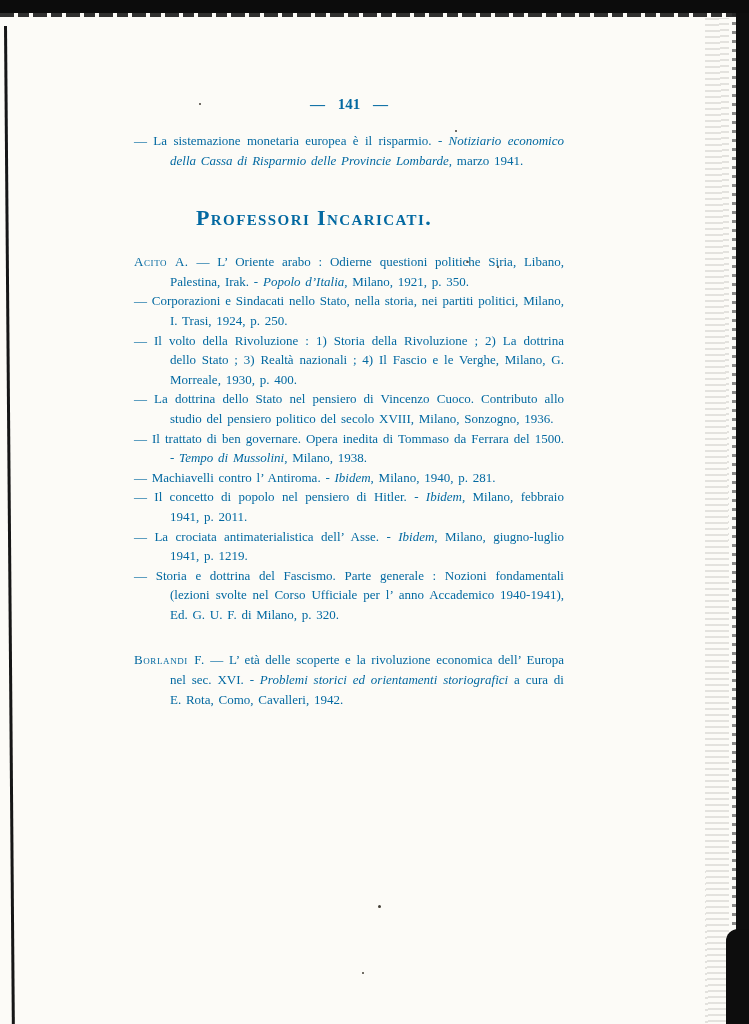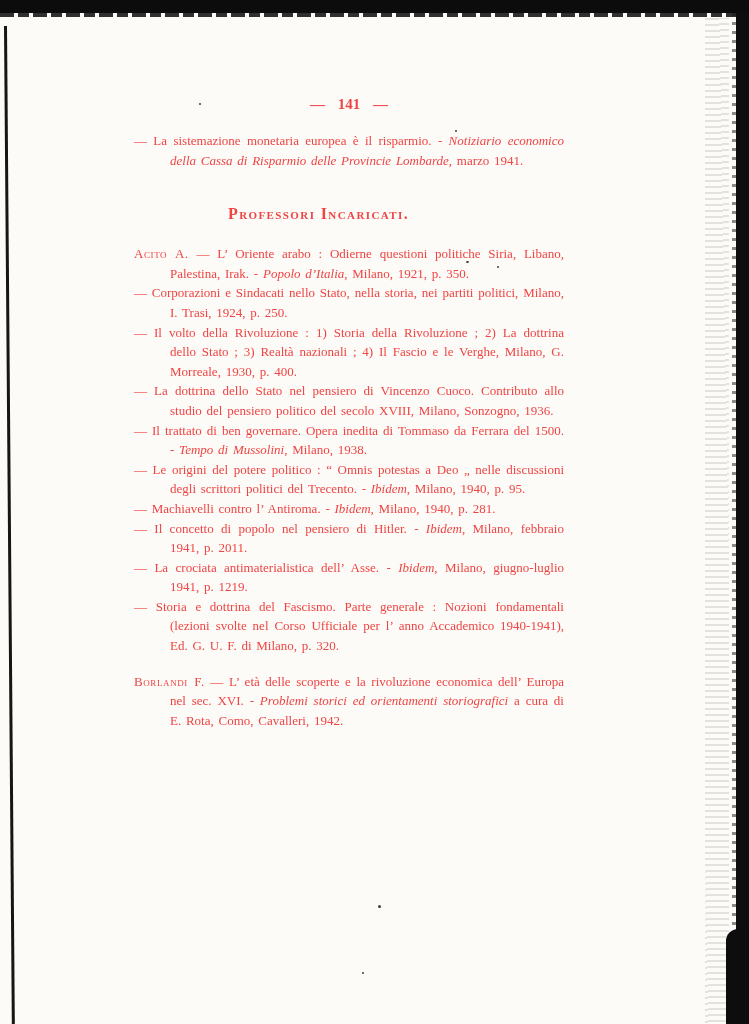--- a/index.html
+++ b/index.html
@@ -3,21 +3,21 @@
 <meta charset="utf-8">
 <style>
   html, body { margin: 0; padding: 0; background: #e8e8e8; }
   .page {
     position: relative;
     width: 749px;
     height: 1024px;
     background: #fcfbf7;
     overflow: hidden;
     font-family: "Liberation Serif", "DejaVu Serif", serif;
-    color: #ef4444;
+    color: #0369a1;
   }
 
   
   .scan-top {
     position: absolute; top: 0; left: 0; right: 0; height: 13px;
     background: #0c0c0c; z-index: 5;
   }
   .scan-top::after {
     content: ""; position: absolute; top: 13px; left: 0; right: 0; height: 4px;
     background: repeating-linear-gradient(90deg, #0c0c0c 0 14px, transparent 14px 18px, #0c0c0c 18px 29px, transparent 29px 33px);
@@ -64,26 +64,26 @@
     line-height: 19.6px;
     text-align: justify;
     padding-left: 36px;
     text-indent: -36px;
     word-spacing: 1.5px;
   }
   .it { font-style: italic; }
   .sc { font-variant: small-caps; letter-spacing: .6px; }
   .heading {
     font-variant: small-caps;
-    font-size: 16px;
+    font-size: 22px;
     font-weight: 600;
     letter-spacing: 1.4px;
-    margin: 35px 0 21px 94px;
+    margin: 35px 0 21px 62px;
   }
-  .block-gap { margin-top: 16px; }
+  .block-gap { margin-top: 26px; }
 </style>
 </head>
 <body>
 
 <div class="page">
 
   <div class="scan-top"></div>
   <div class="scan-noise-right"></div>
   <div class="scan-right"></div>
   <div class="scan-left"></div>
@@ -102,21 +102,20 @@
       </div>
 
     <h2 class="heading">Professori Incaricati.</h2>
 
     <div>
         <p class="entry"><span class="sc">Acito A.</span><span class=""> — L’ Oriente arabo : Odierne questioni politiche Siria, Libano, Palestina, Irak. - </span><span class="it">Popolo d’Italia</span><span class="">, Milano, 1921, p. 350.</span></p>
         <p class="entry"><span class="">— Corporazioni e Sindacati nello Stato, nella storia, nei partiti politici, Milano, I. Trasi, 1924, p. 250.</span></p>
         <p class="entry"><span class="">— Il volto della Rivoluzione : 1) Storia della Rivoluzione ; 2) La dottrina dello Stato ; 3) Realtà nazionali ; 4) Il Fascio e le Verghe, Milano, G. Morreale, 1930, p. 400.</span></p>
         <p class="entry"><span class="">— La dottrina dello Stato nel pensiero di Vincenzo Cuoco. Contributo allo studio del pensiero politico del secolo XVIII, Milano, Sonzogno, 1936.</span></p>
         <p class="entry"><span class="">— Il trattato di ben governare. Opera inedita di Tommaso da Ferrara del 1500. - </span><span class="it">Tempo di Mussolini</span><span class="">, Milano, 1938.</span></p>
-        <p class="entry"><span class="">— Le origini del potere politico : “ Omnis potestas a Deo „ nelle discussioni degli scrittori politici del Trecento. - </span><span class="it">Ibidem</span><span class="">, Milano, 1940, p. 95.</span></p>
         <p class="entry"><span class="">— Machiavelli contro l’ Antiroma. - </span><span class="it">Ibidem</span><span class="">, Milano, 1940, p. 281.</span></p>
         <p class="entry"><span class="">— Il concetto di popolo nel pensiero di Hitler. - </span><span class="it">Ibidem</span><span class="">, Milano, febbraio 1941, p. 2011.</span></p>
         <p class="entry"><span class="">— La crociata antimaterialistica dell’ Asse. - </span><span class="it">Ibidem</span><span class="">, Milano, giugno-luglio 1941, p. 1219.</span></p>
         <p class="entry"><span class="">— Storia e dottrina del Fascismo. Parte generale : Nozioni fondamentali (lezioni svolte nel Corso Ufficiale per l’ anno Accademico 1940-1941), Ed. G. U. F. di Milano, p. 320.</span></p>
       </div>
 
     <div class="block-gap">
         <p class="entry"><span class="sc">Borlandi F.</span><span class=""> — L’ età delle scoperte e la rivoluzione economica dell’ Europa nel sec. XVI. - </span><span class="it">Problemi storici ed orientamenti storiografici</span><span class=""> a cura di E. Rota, Como, Cavalleri, 1942.</span></p>
       </div>
   </div>

